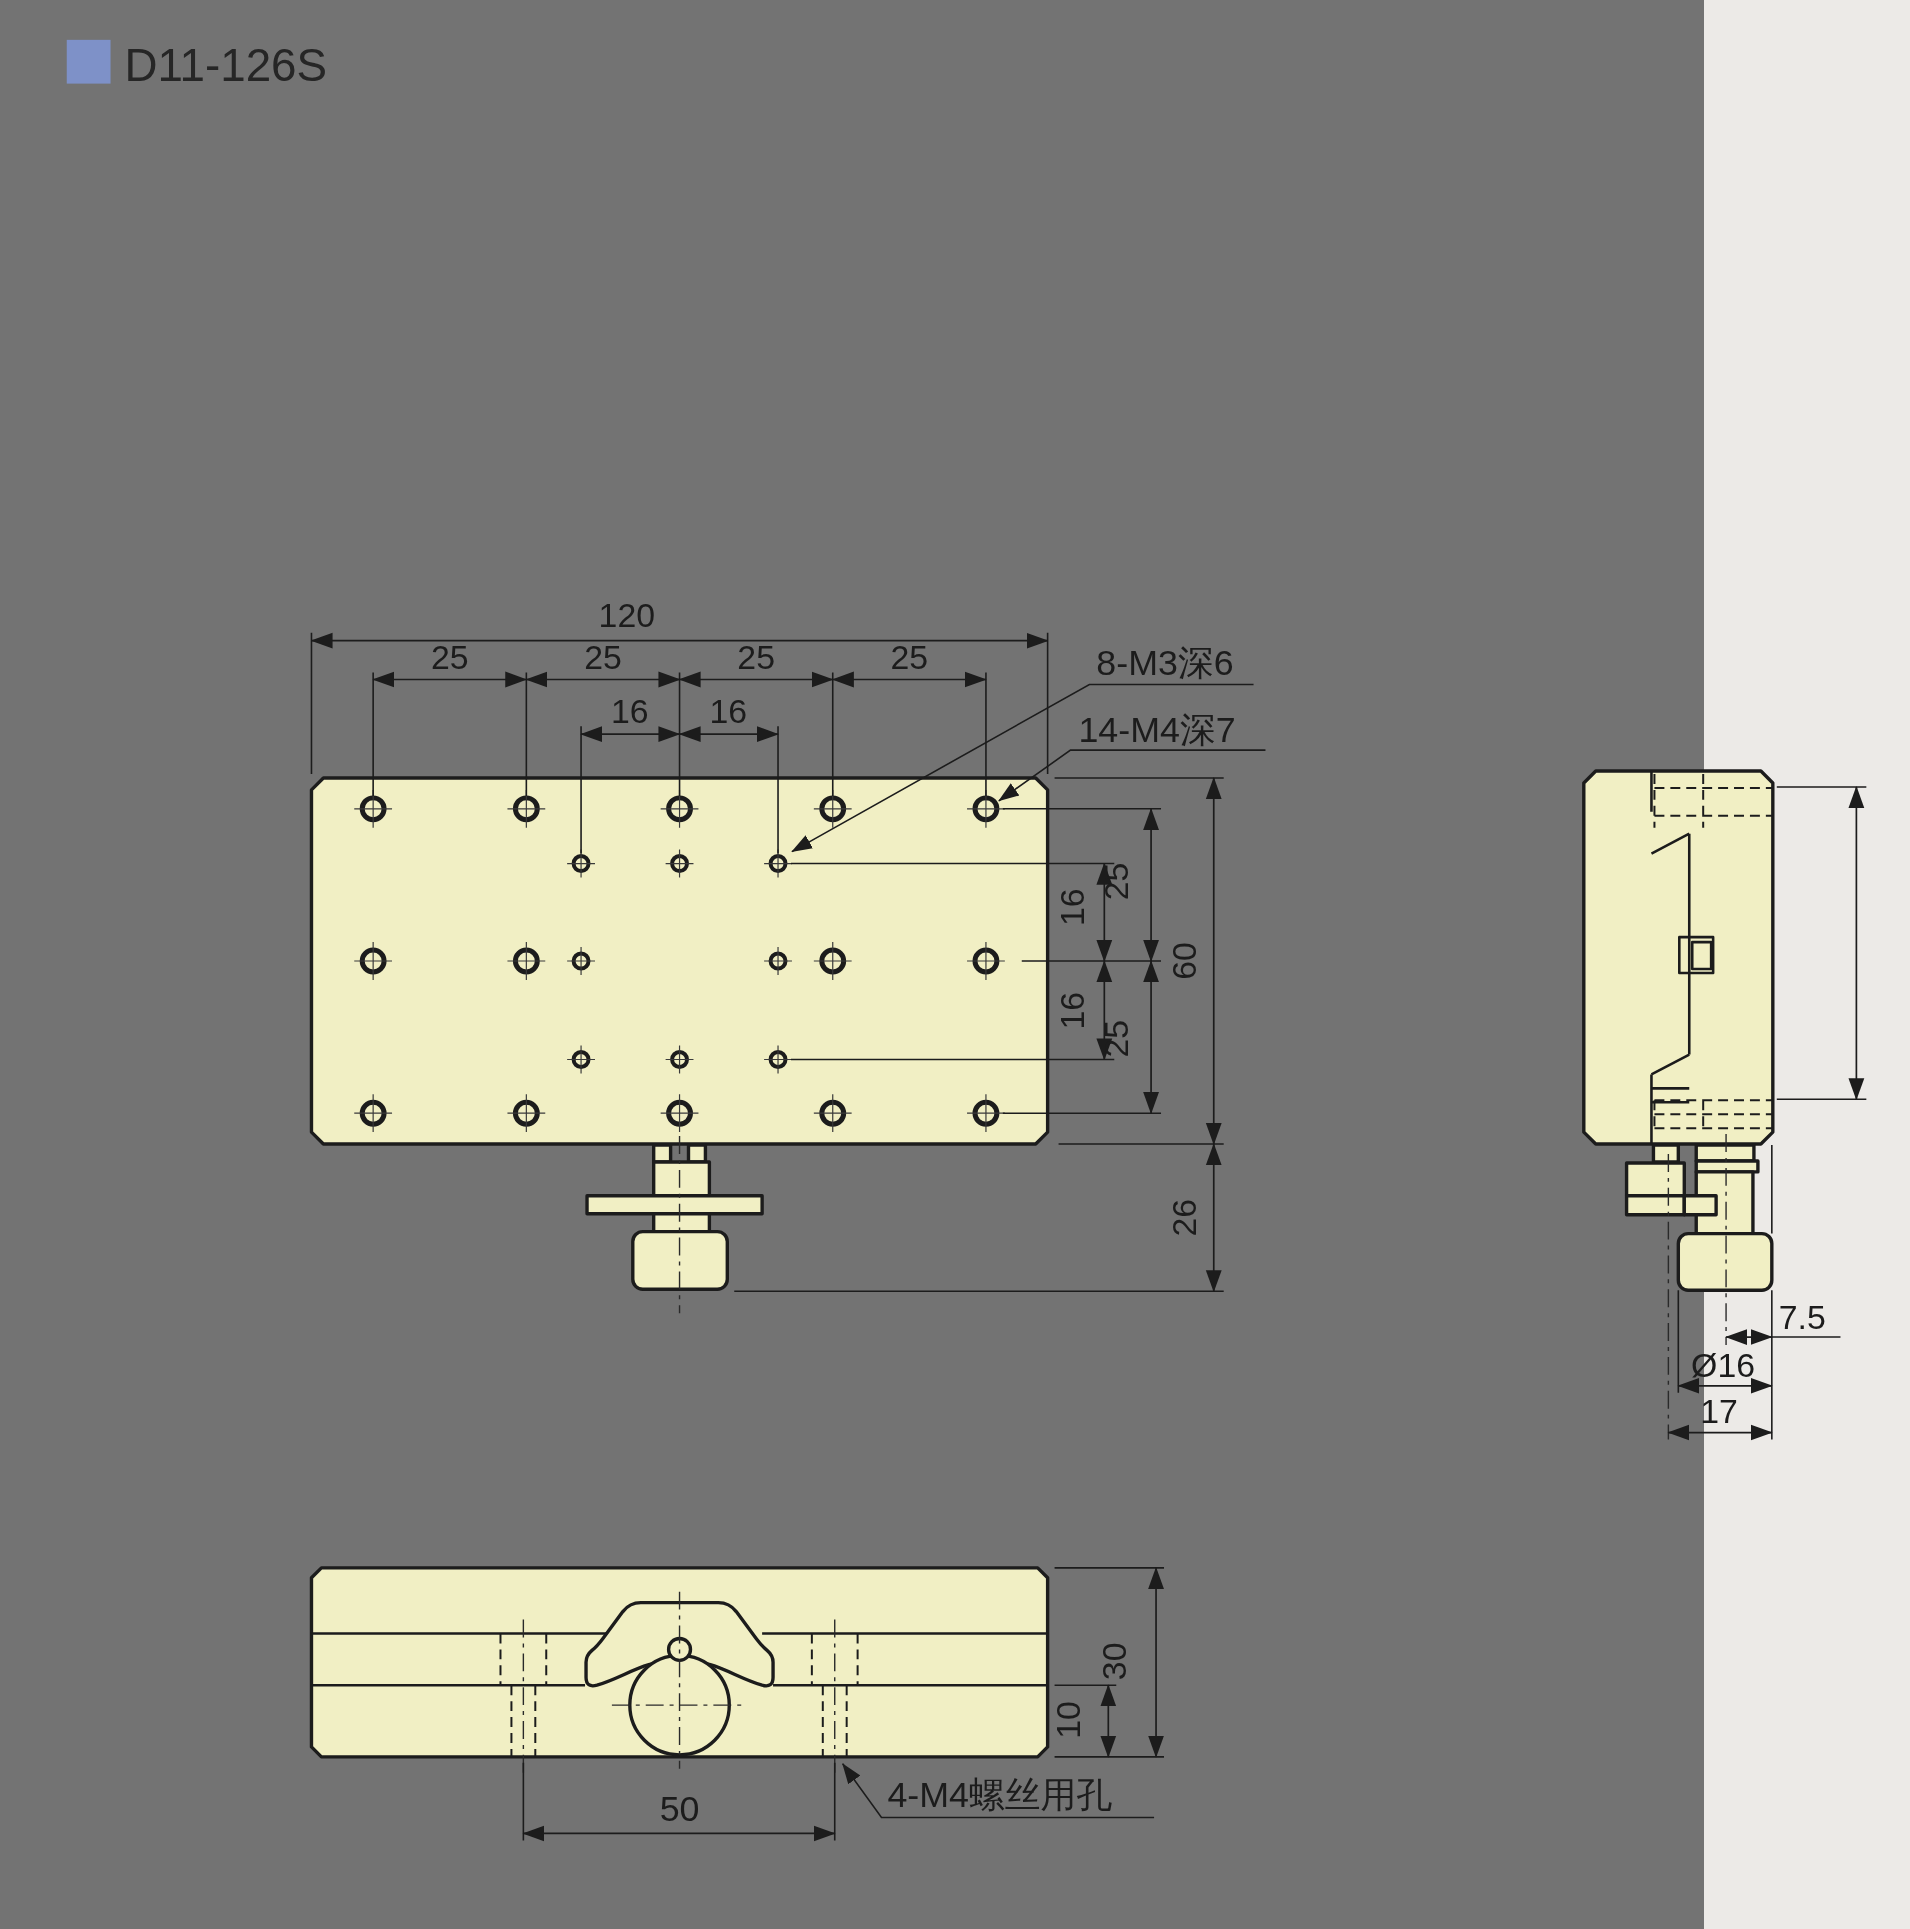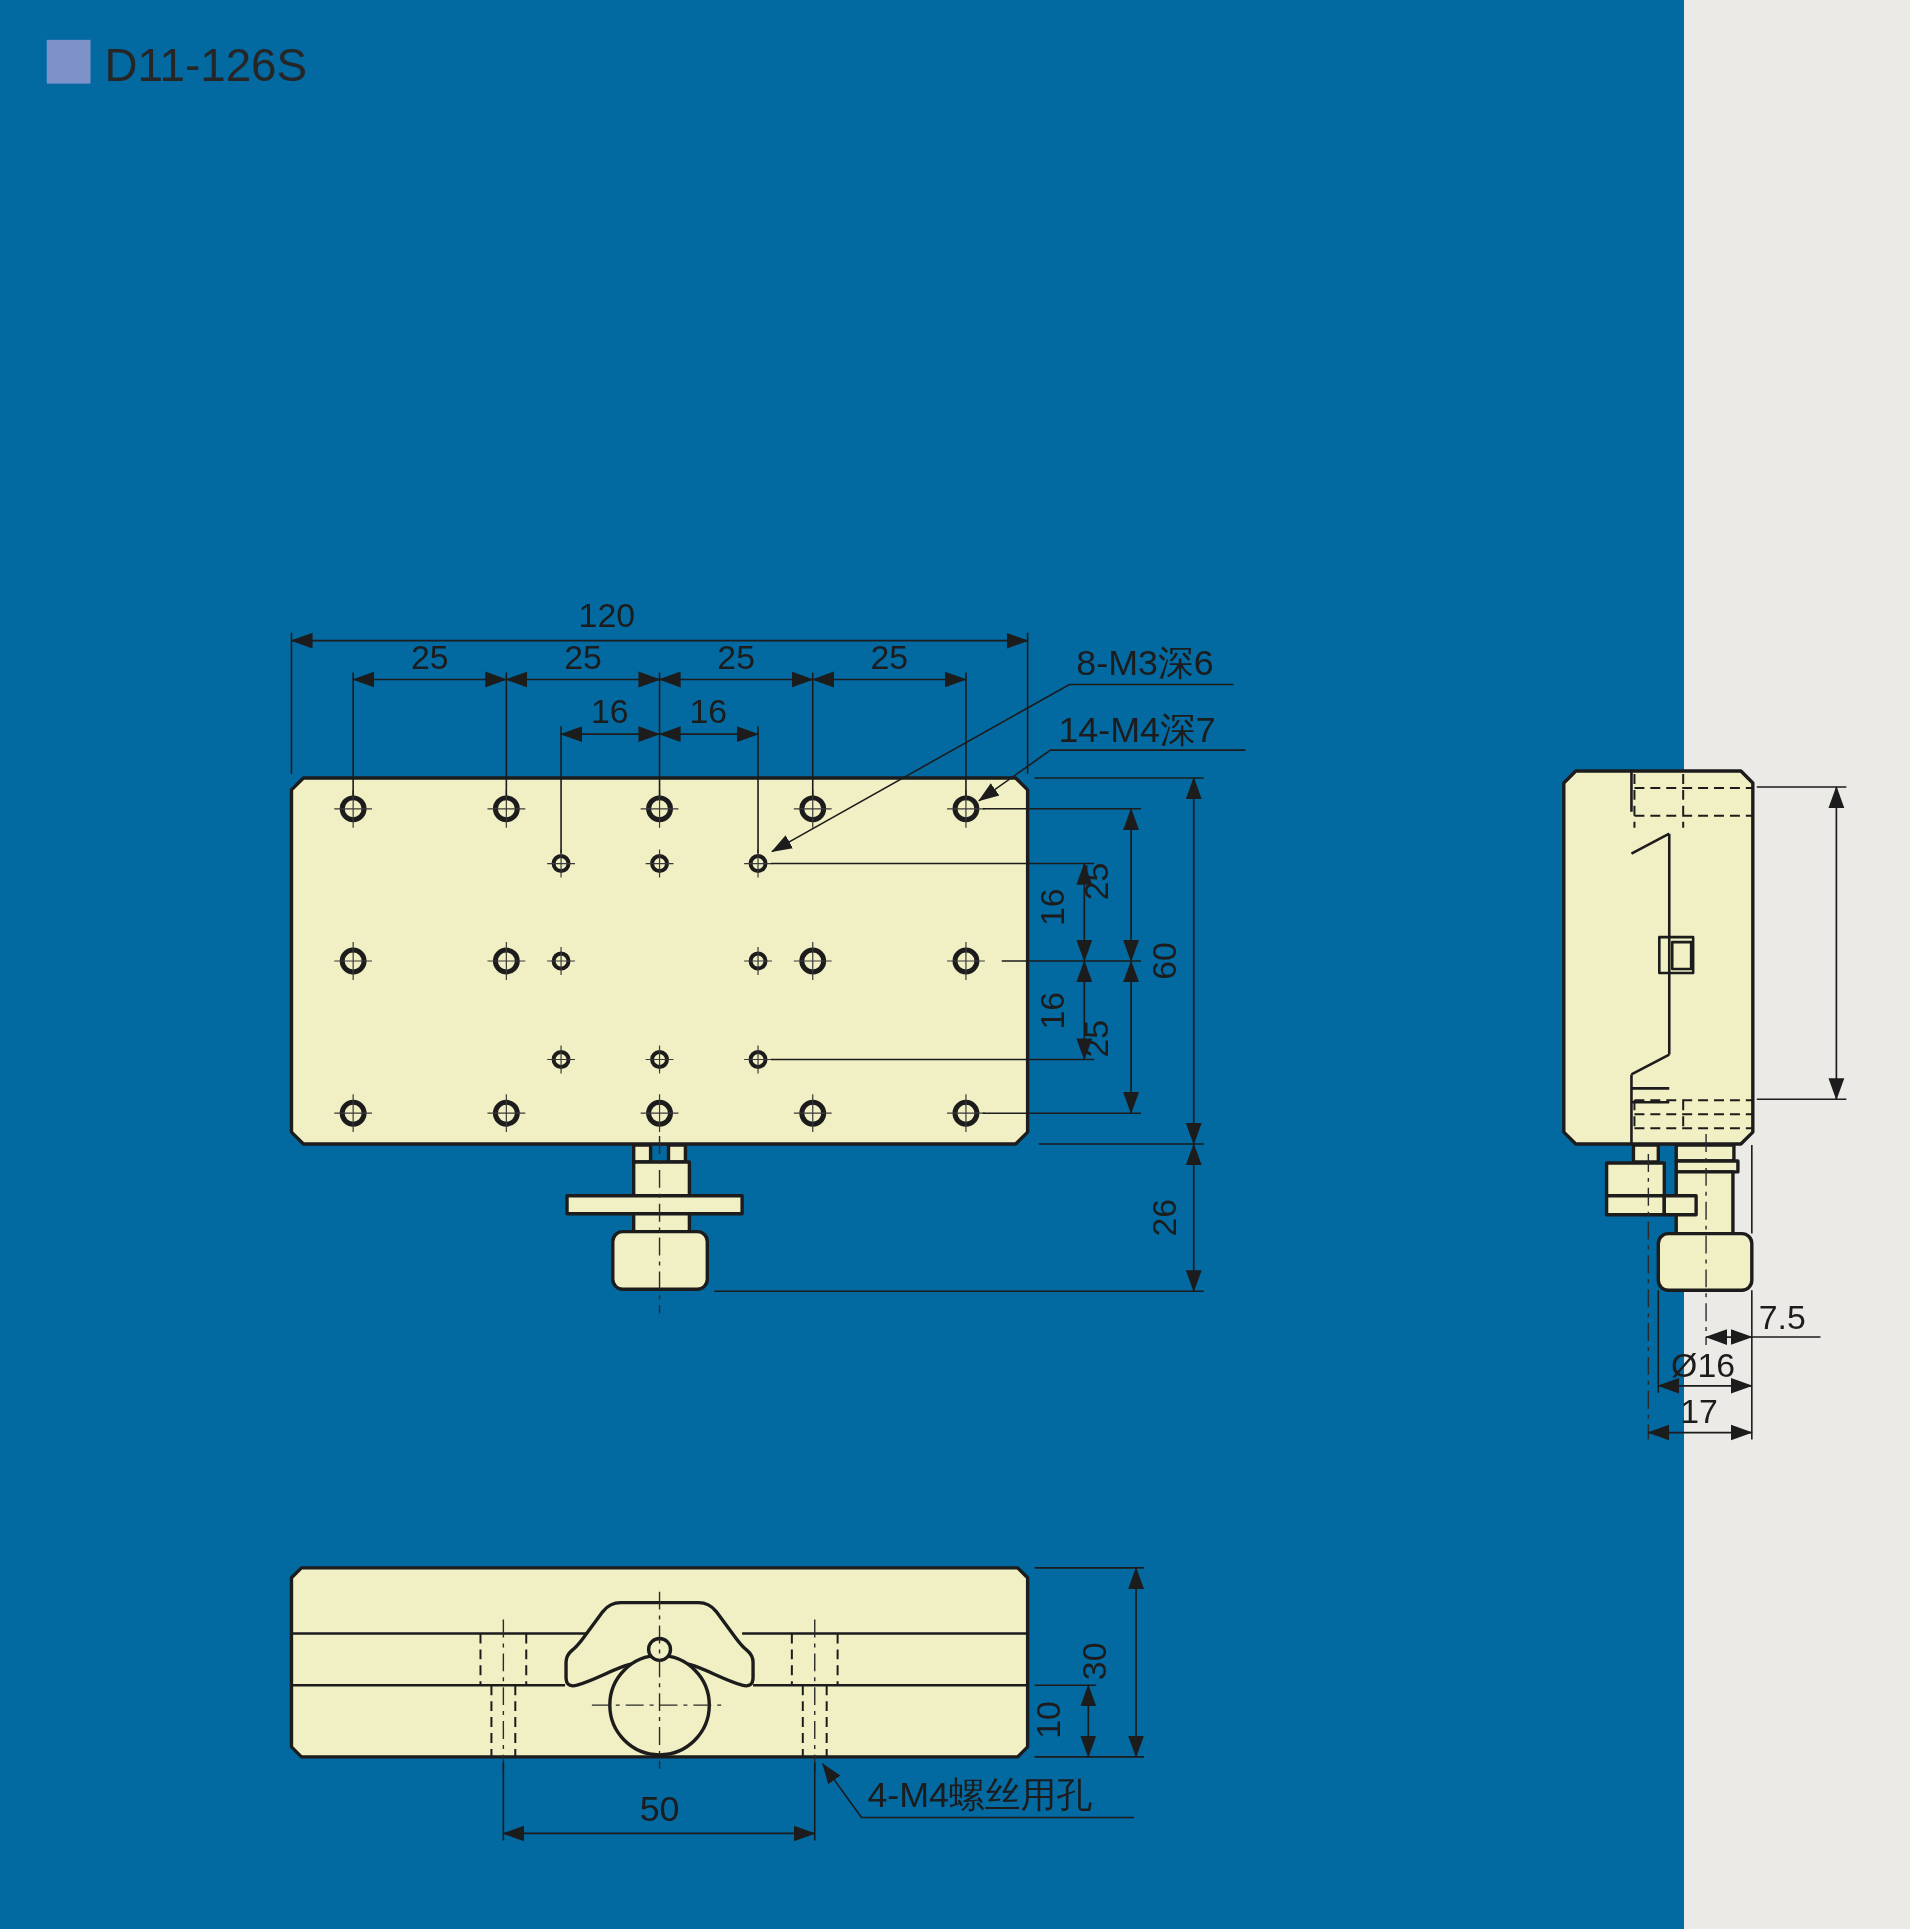--- a/index.html
+++ b/index.html
@@ -1,17 +1,17 @@
 <!DOCTYPE html>
 <html><head>
 <meta charset="utf-8">
 <style>
   html,body{margin:0;padding:0;background:#eceae7;}
-  .page{width:1684px;height:1929px;position:relative;background:#0369a1;
-        font-family:"Liberation Sans","DejaVu Sans",sans-serif;}
+  .page{width:1684px;height:1929px;position:relative;background:#737373;
+        font-family:"Liberation Sans","DejaVu Sans",sans-serif;padding-left:20px;}
   svg{display:block}
   text{fill:#1c1c1c;font-family:"Liberation Sans","DejaVu Sans",sans-serif;}
   .dimtxt{font-size:34px;}
   .lbltxt{font-size:36px;}
   .ttl{font-size:46px;fill:#262626;}
   .part{fill:#f1efc4;stroke:#1c1c1c;stroke-width:3.4;stroke-linejoin:round;}
   .ifeat{fill:none;stroke:#1c1c1c;stroke-width:2.6;stroke-linejoin:round;}
   .thin{stroke:#1c1c1c;stroke-width:1.6;fill:none;}
   .cross{stroke:#3a3a3a;stroke-width:1.2;fill:none;}
   .hidden{stroke:#1c1c1c;stroke-width:2;fill:none;stroke-dasharray:10 6;}

